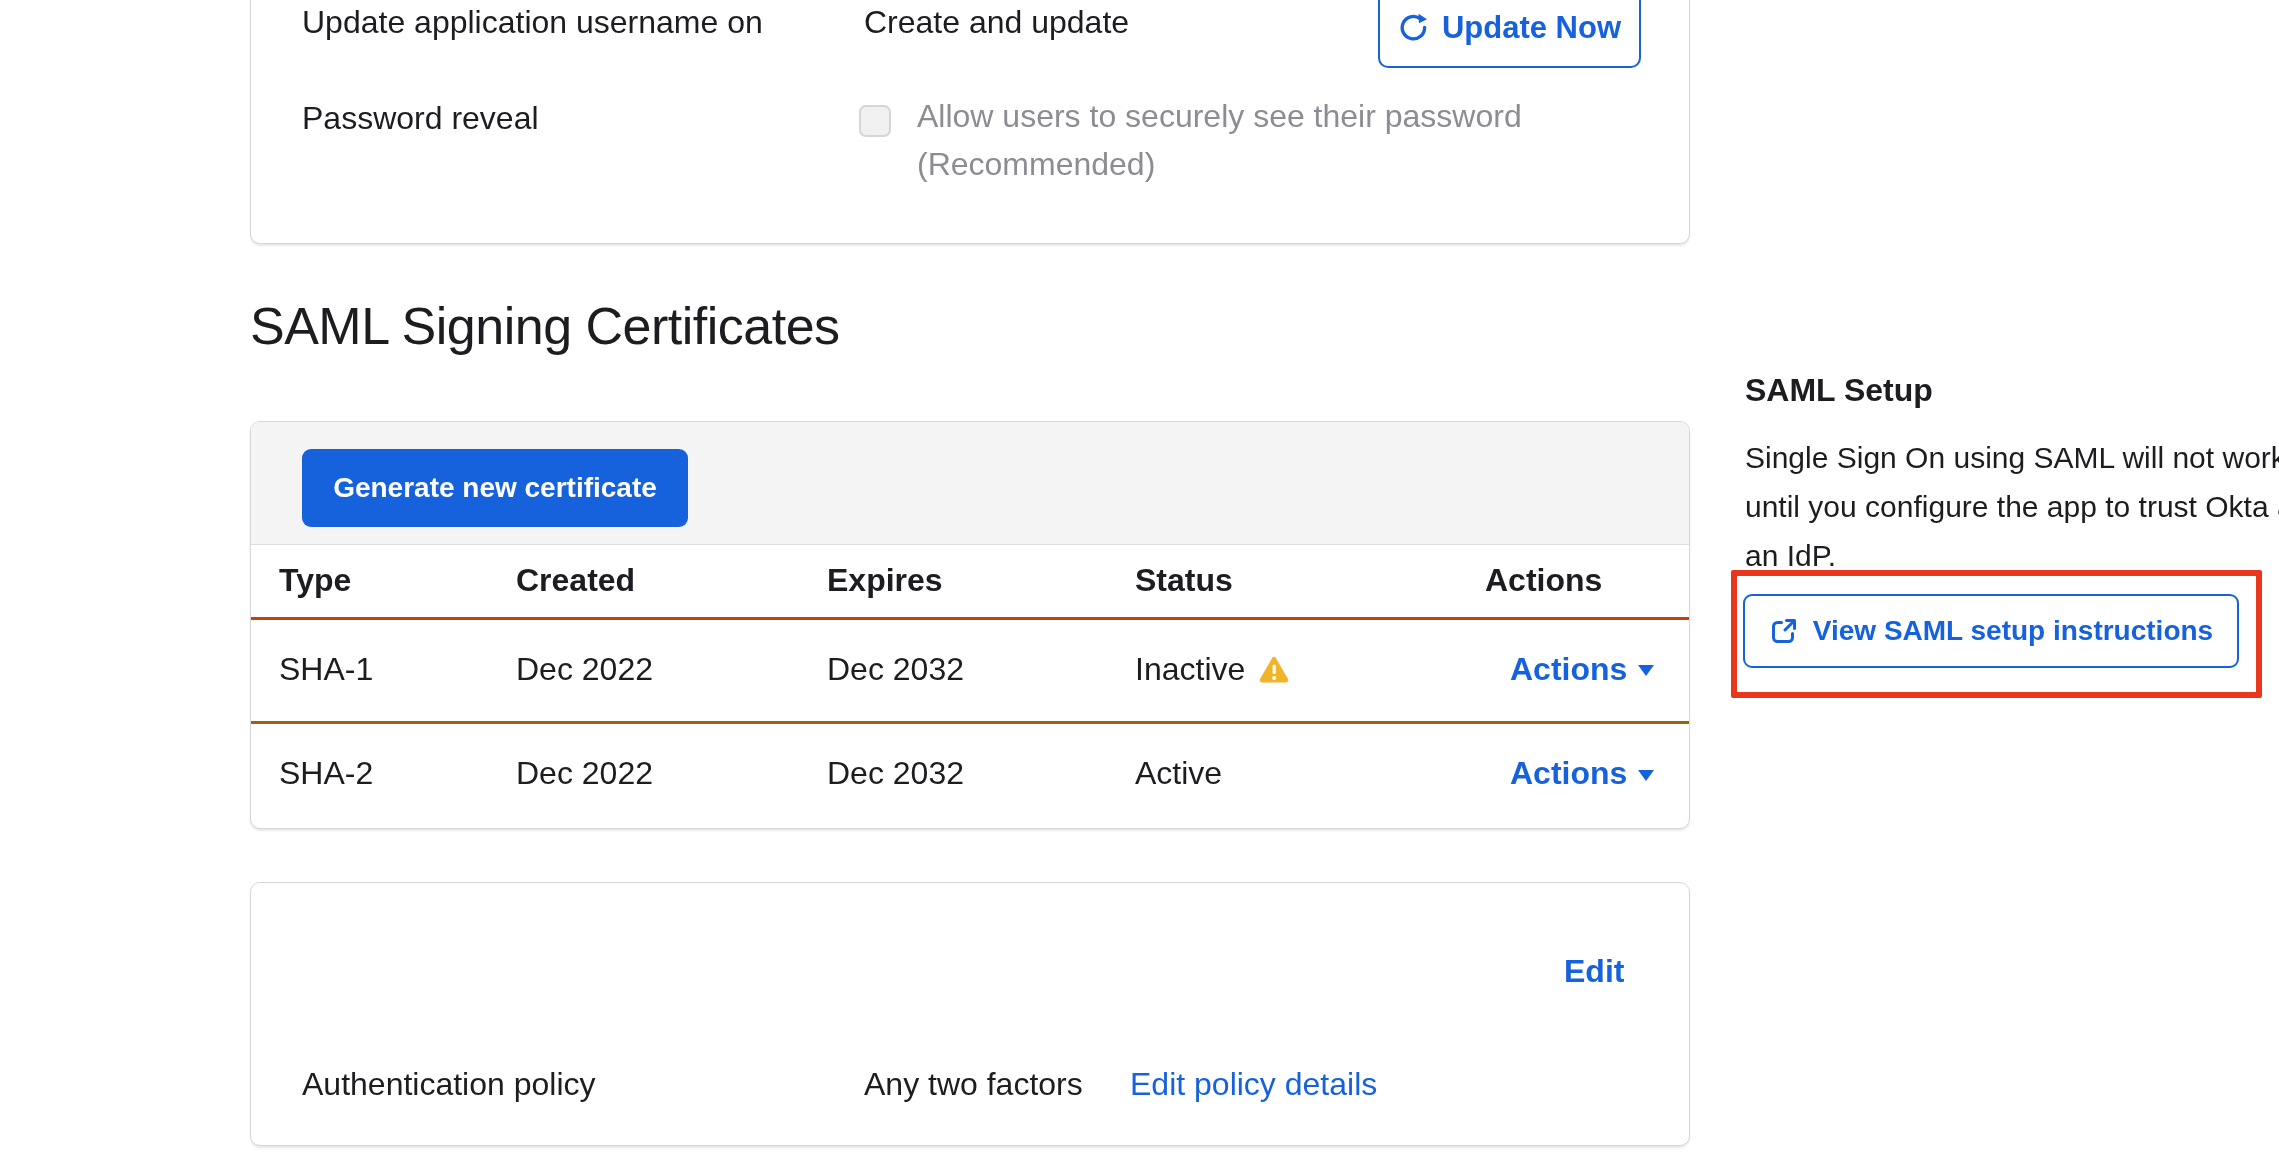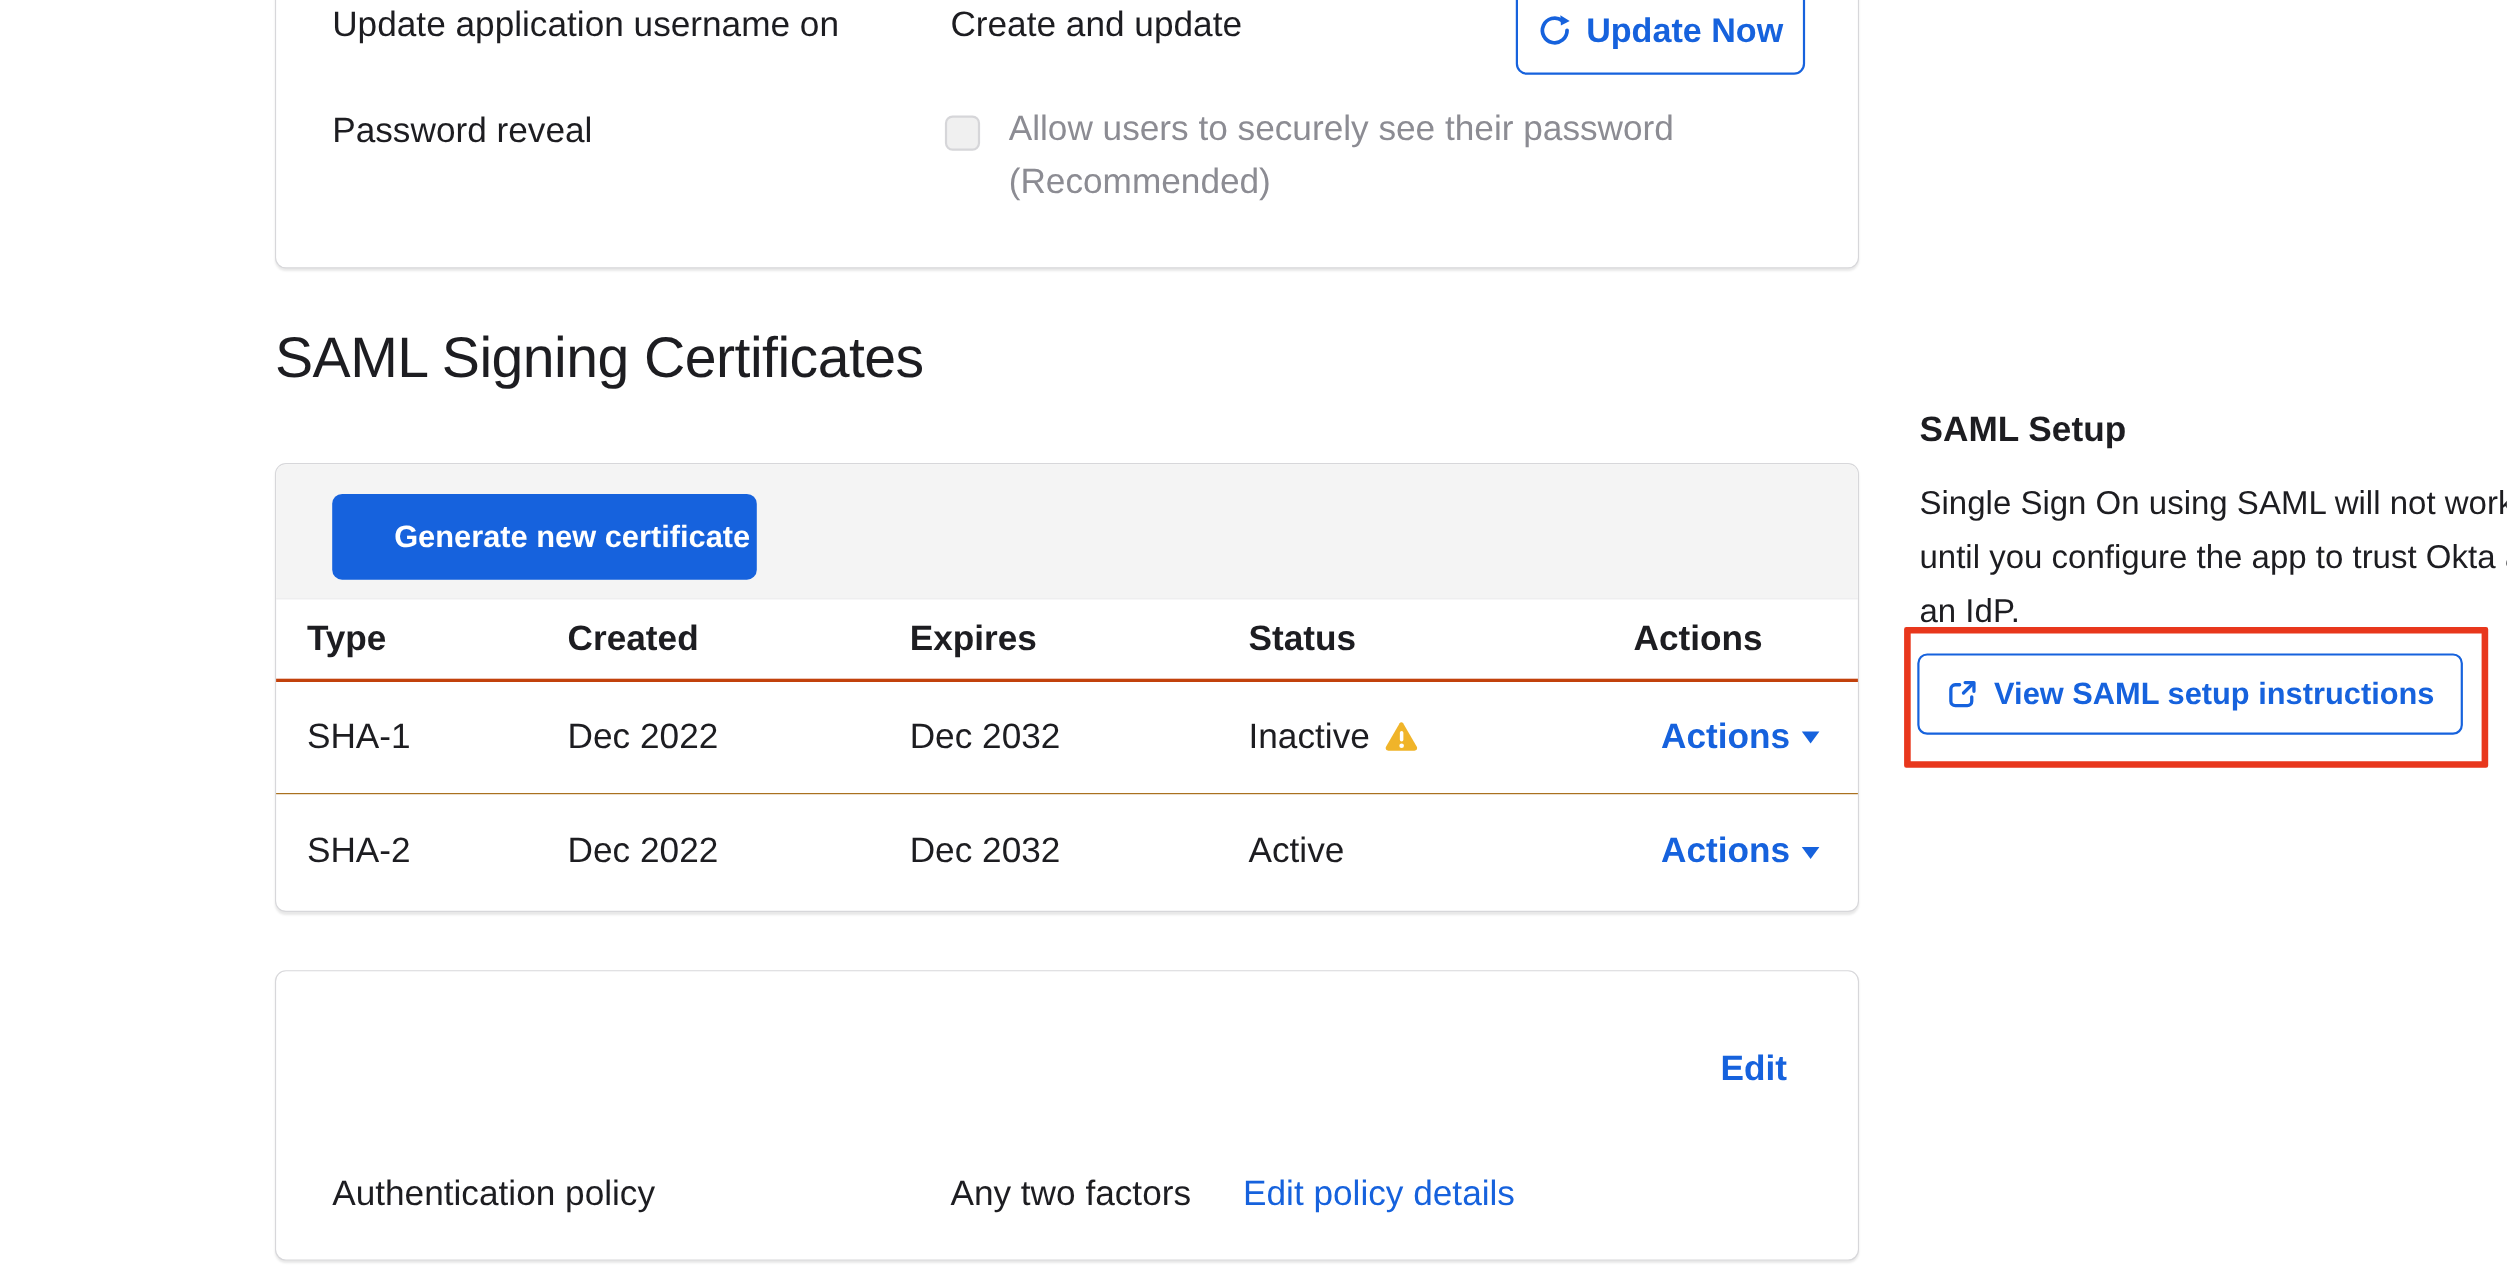--- a/index.html
+++ b/index.html
@@ -28,27 +28,27 @@
     background:#f0f0f0;border:2px solid #d6d6d9;box-sizing:border-box;
   }
   
   #saml-heading{left:250px;top:296px;font-size:52px;line-height:60px;font-weight:normal;letter-spacing:-.5px;white-space:nowrap;}
   
   #cert-card{left:250px;top:421px;width:1438px;height:406px;}
   #cert-graybar{position:absolute;left:0;top:0;right:0;height:122px;background:#f4f4f4;border-bottom:1px solid #e0e0e3;border-radius:9px 9px 0 0;}
   .btn-primary{
     position:absolute;left:51px;top:27px;width:386px;height:78px;
     background:var(--primary_blue,#1662dd);color:#fff;border:none;border-radius:9px;
-    font-family:inherit;font-size:28px;font-weight:bold;cursor:pointer;white-space:nowrap;text-align:right;
+    font-family:inherit;font-size:28px;font-weight:bold;cursor:pointer;white-space:nowrap;
   }
   .thead{position:absolute;left:0;right:0;top:122px;height:73px;border-bottom:3px solid #c2410c;}
   .thead .cell{position:absolute;top:0;height:73px;line-height:73px;font-size:32px;font-weight:bold;white-space:nowrap;}
   .trow{position:absolute;left:0;right:0;}
   .trow .cell{position:absolute;top:0;height:100%;display:flex;align-items:center;font-size:32px;white-space:nowrap;}
-  #row-0{top:195px;height:104px;border-bottom:1px solid #a16207;}
+  #row-0{top:195px;height:104px;border-bottom:3px solid #a16207;}
   #row-1{top:299px;height:105px;}
   .c1{left:28px;} .c2{left:265px;} .c3{left:576px;} .c4{left:884px;}
   .thead .c5{left:1234px;}
   .cell-actions{left:1259px;gap:11px;cursor:pointer;}
   .cell-actions .lbl{font-weight:bold;color:var(--primary_blue,#1662dd);}
   .caret{width:0;height:0;border-left:8px solid transparent;border-right:8px solid transparent;border-top:11px solid var(--primary_blue,#1662dd);margin-top:3px;}
   .cell-status{gap:13px;}
   
   #saml-setup-heading{left:1745px;top:370px;font-size:32px;line-height:40px;font-weight:bold;white-space:nowrap;text-align:center;}
   #saml-setup-desc{left:1745px;top:433px;width:575px;font-size:30px;line-height:49px;color:#1d1d21;}

